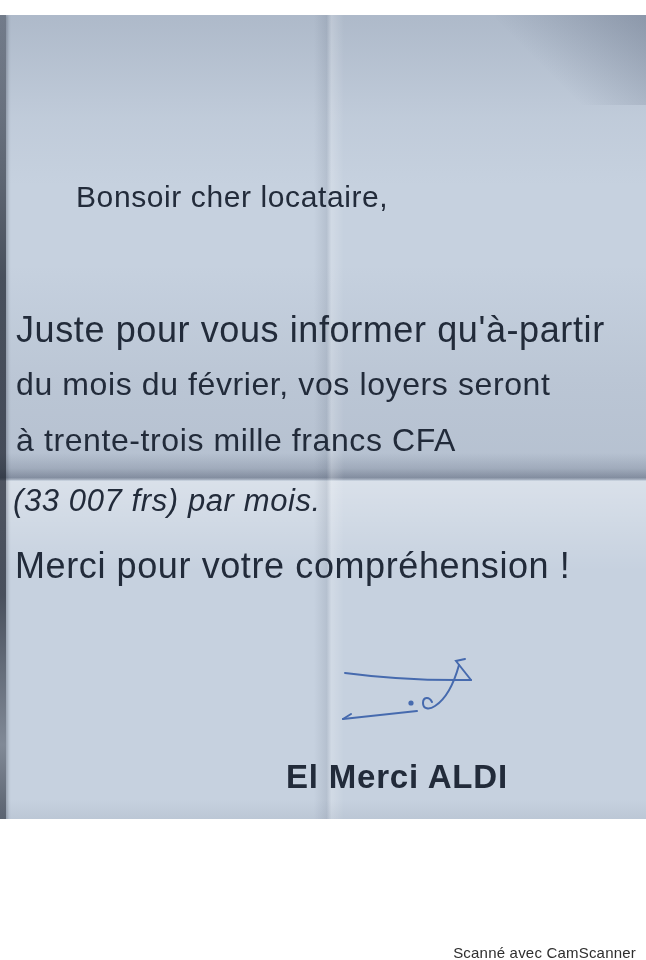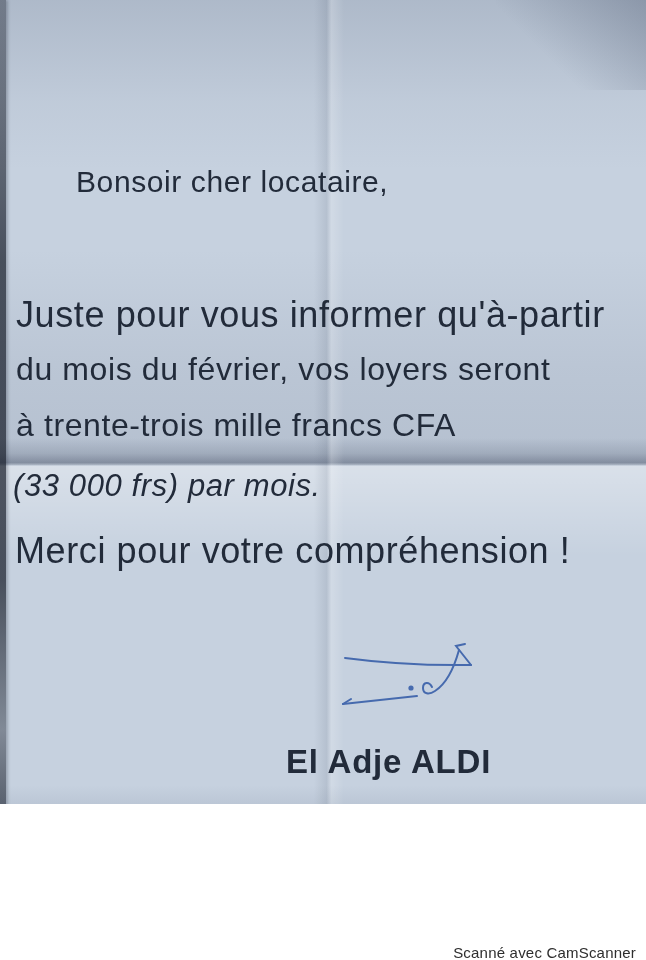--- a/index.html
+++ b/index.html
@@ -11,21 +11,21 @@
   .stage {
     position: relative;
     width: 646px;
     height: 960px;
     overflow: hidden;
     background: #ffffff;
   }
   
   .paper {
     position: absolute;
-    left: 0; top: 0;
+    left: 0; top: 15px;
     width: 646px;
     height: 804px;
     background: #c6d1df;
     overflow: hidden;
   }
   .overlay { position: absolute; pointer-events: none; }
   .shade-top {
     left: 0; top: 0; width: 646px; height: 170px;
     background: linear-gradient(to bottom, rgba(118,131,152,0.30), rgba(118,131,152,0.08) 60%, rgba(118,131,152,0));
   }
@@ -119,35 +119,35 @@
     <div class="overlay fold-light-band"></div>
     <div class="overlay fold-vertical"></div>
     <div class="overlay edge-left"></div>
     <div class="overlay shade-bottom"></div>
     <div class="overlay fold-wedge"></div>
 
     <div class="line greeting">Bonsoir cher locataire,</div>
     <div class="line body-l1">Juste pour vous informer qu'à-partir</div>
     <div class="line body-l3">à trente-trois mille francs CFA</div>
     <div class="line body-l2">du mois du février, vos loyers seront</div>
-    <div class="line amount">(33 000 frs) par mois.</div>
+    <div class="line amount">(33 007 frs) par mois.</div>
     <div class="line closing">Merci pour votre compréhension !</div>
 
     <svg class="signature-svg" width="164" height="76" viewBox="0 0 164 76">
       <g fill="none" stroke="#3c62aa" stroke-width="2" stroke-linecap="round" opacity="0.92">
         <path d="M 12 17 Q 72 25 138 24"></path>
         <path d="M 138 24 L 123 5 L 132 3"></path>
         <path d="M 126 9 C 121 27 113 43 102 50 C 96 54 90 53 90 47 C 90 41 96 40 99 46"></path>
         <path d="M 10 63 L 84 55"></path>
         <path d="M 10 63 L 18 58"></path>
       </g>
       <circle cx="78" cy="47" r="2.6" fill="#3c62aa" opacity="0.92"></circle>
     </svg>
 
-    <div class="line sign-name">El Adje ALDI</div>
+    <div class="line sign-name">El Merci ALDI</div>
 
     <svg class="ink-smudge-svg" width="70" height="32" viewBox="0 0 70 32">
       <g fill="none" stroke="#2f3846" stroke-width="2.6" stroke-linecap="round" opacity="0.8">
         <path d="M 9 20 l 5 3"></path>
         <path d="M 22 13 c 3 4 5 6 3 8"></path>
         <path d="M 37 9 l 6 4"></path>
         <path d="M 44 13 l 5 -5"></path>
       </g>
       <circle cx="53" cy="13" r="2" fill="#2f3846" opacity="0.8"></circle>
     </svg>

